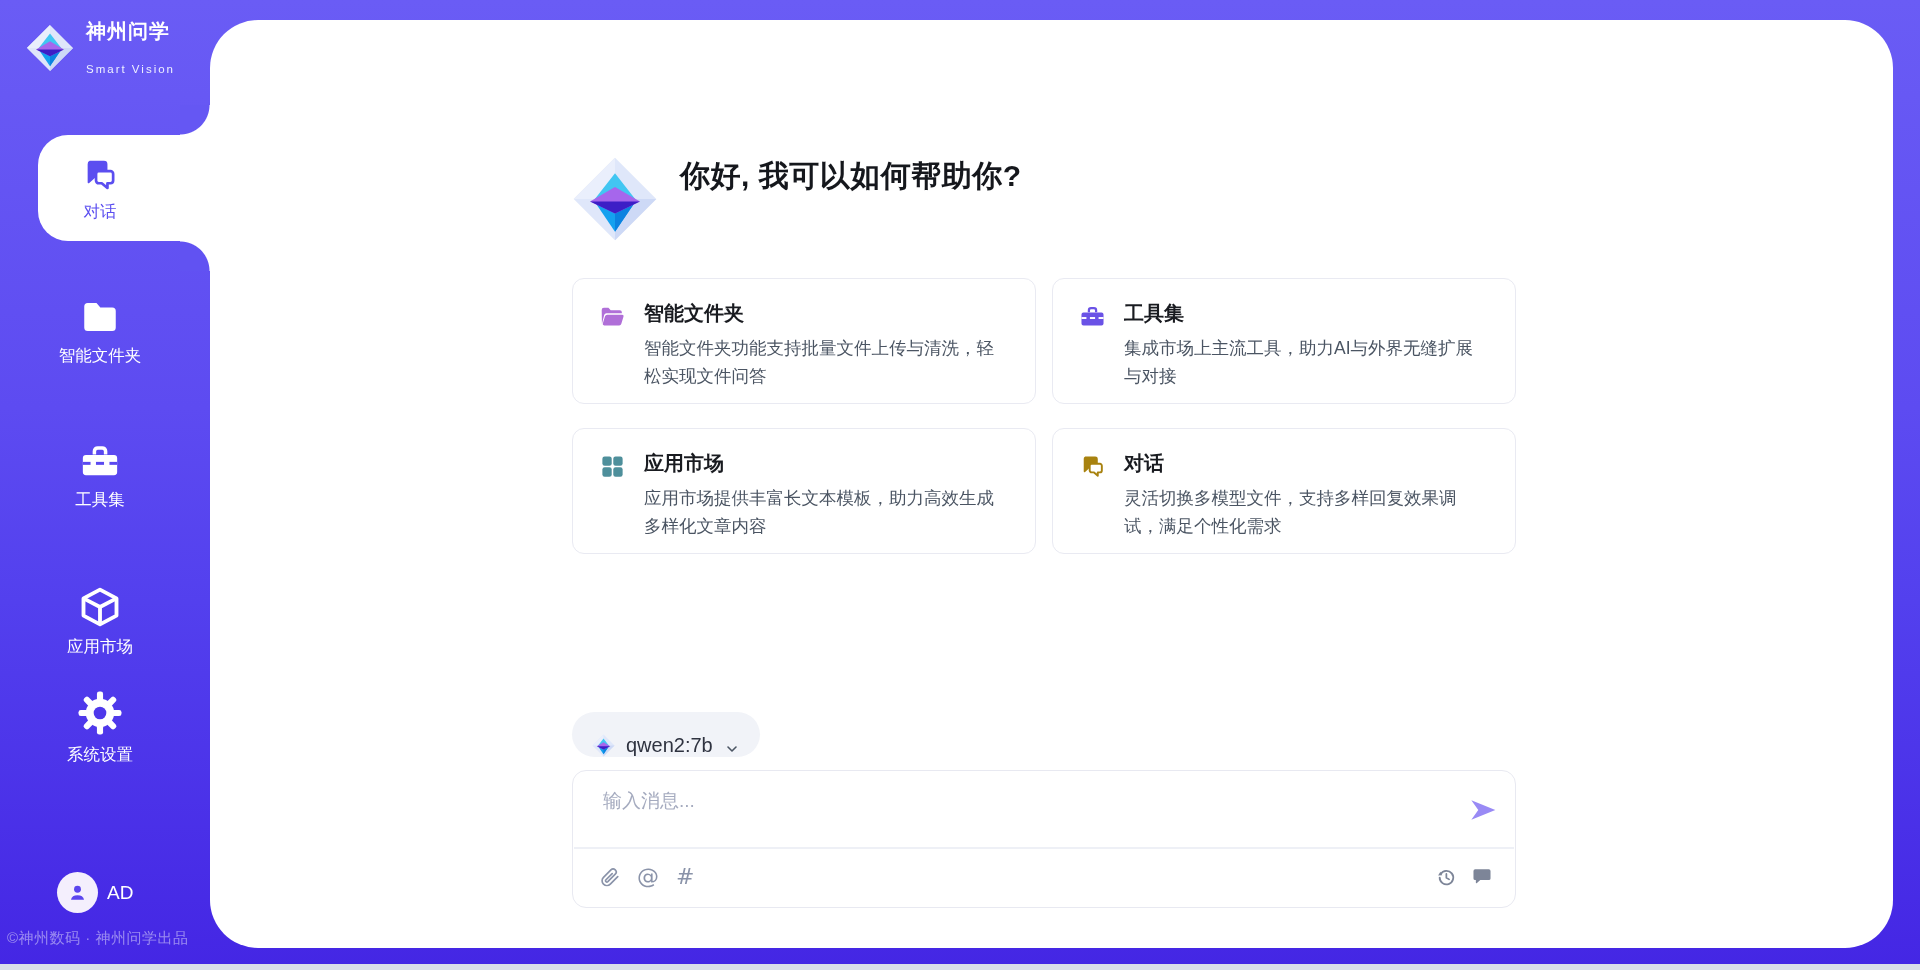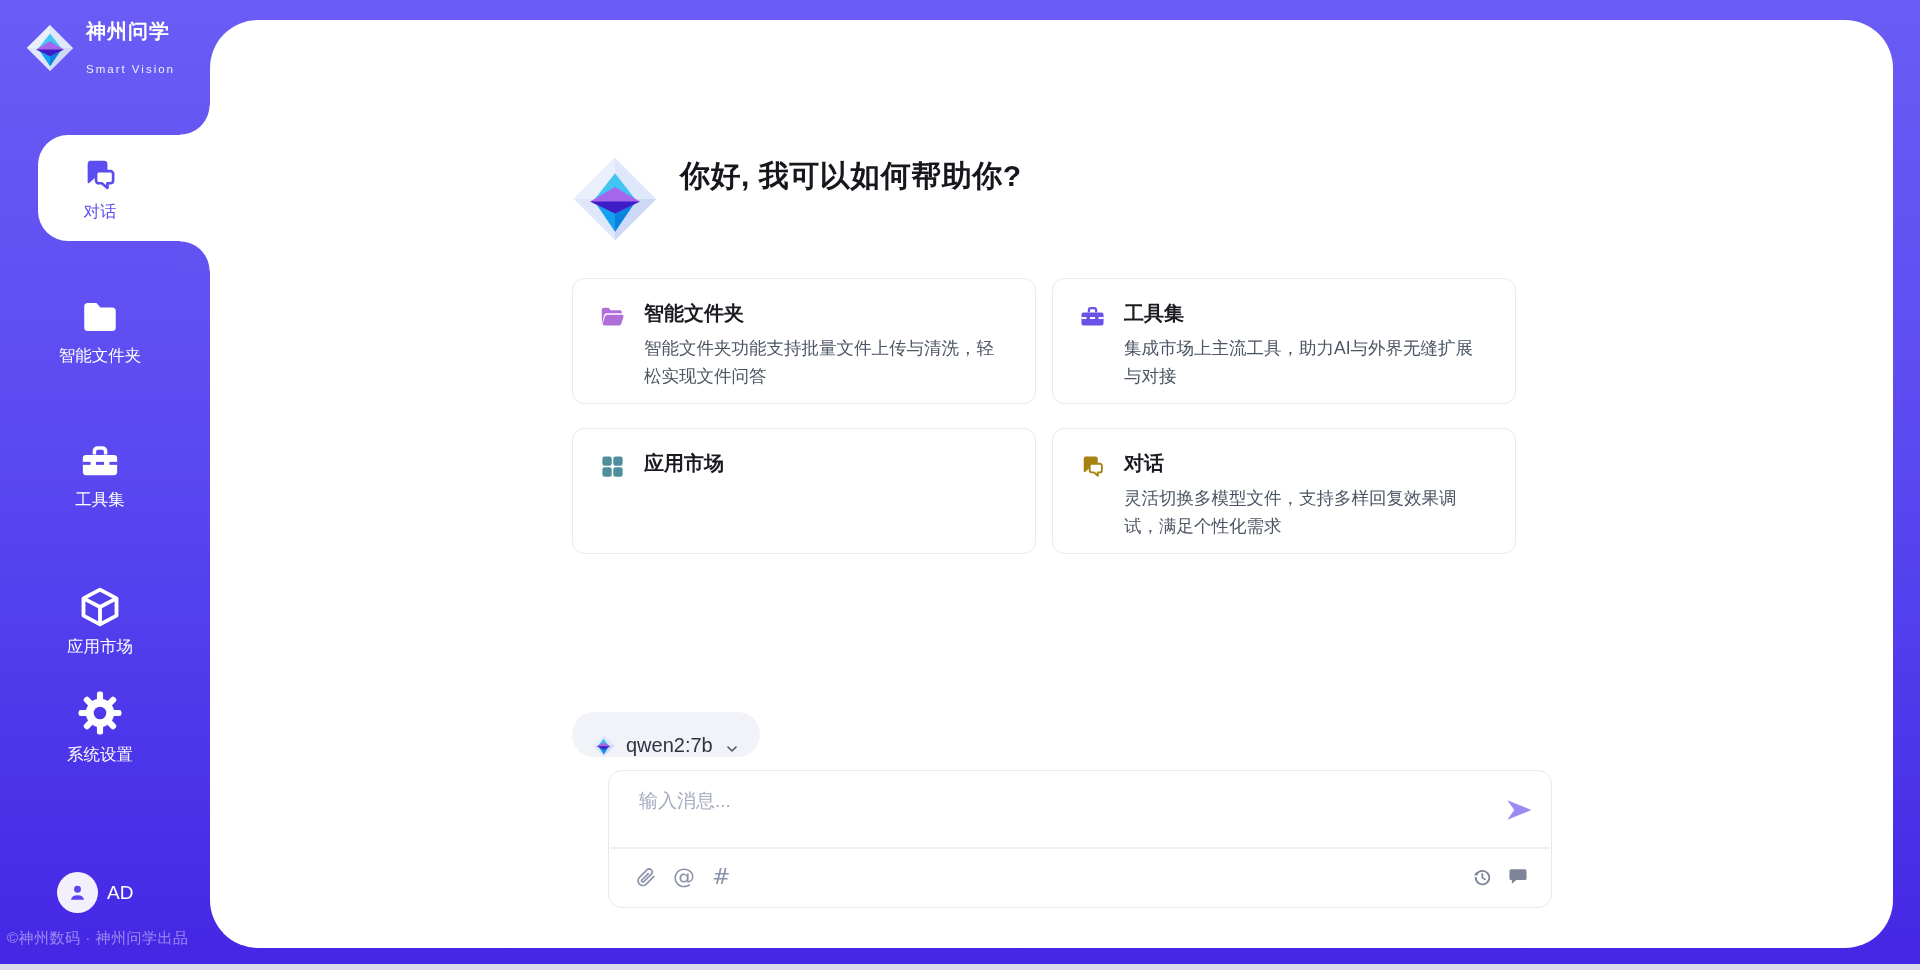--- a/index.html
+++ b/index.html
@@ -44,21 +44,21 @@
     padding:21px 26px;display:flex;align-items:flex-start;gap:18px;cursor:pointer;}
   .card-icon{margin-top:3px;flex:0 0 auto;}
   .card-title{font-size:20px;font-weight:800;color:#191b20;line-height:26px;}
   .card-desc{margin-top:8px;font-size:17.5px;color:#4b5563;line-height:1.6;}
   .c-folder{color:#b06fd8;} .c-toolbox{color:#6a52e6;} .c-grid{color:#4e8f9b;} .c-chat{color:#a8820f;}
   .model-pill{position:absolute;left:362px;top:692px;height:45px;border-radius:23px;background:#f1f3f8;
     display:inline-flex;align-items:flex-end;gap:11px;padding:0 20px;cursor:pointer;}
   .model-pill svg.logo{width:23px;height:23px;}
   .model-name{font-size:20px;color:#2f3340;}
   .composer{position:absolute;left:362px;top:750px;width:944px;height:138px;background:#fff;
-    border:1.5px solid #e8e9f1;border-radius:14px;margin-left:36px;}
+    border:1.5px solid #e8e9f1;border-radius:14px;}
   .composer textarea{position:absolute;top:15px;left:28px;width:830px;height:56px;border:none;outline:none;
     resize:none;font-size:19px;color:#30343d;font-family:inherit;background:transparent;}
   .composer textarea::placeholder{color:#a5abbf;}
   .send-btn{position:absolute;right:17px;top:23px;width:32px;height:32px;border:none;background:transparent;
     padding:0;cursor:pointer;color:#998af5;}
   .composer-divider{position:absolute;top:76px;left:1px;right:1px;height:1.5px;background:#eef0f6;}
   .composer-toolbar{position:absolute;left:26px;right:22px;bottom:0;height:60px;display:flex;
     align-items:center;justify-content:space-between;}
   .tool-group{display:flex;align-items:center;gap:17px;color:#8a93a9;}
   .tool-group.right{color:#7d8598;gap:14px;}
@@ -218,20 +218,21 @@
         <svg class="card-icon c-grid" width="27" height="27" viewBox="0 0 24 24">
           <g fill="currentColor">
             <rect x="3" y="3" width="8.3" height="8.3" rx="2"></rect>
             <rect x="12.7" y="3" width="8.3" height="8.3" rx="2"></rect>
             <rect x="3" y="12.7" width="8.3" height="8.3" rx="2"></rect>
             <rect x="12.7" y="12.7" width="8.3" height="8.3" rx="2"></rect>
           </g>
         </svg>
         <div>
           <div class="card-title">应用市场</div>
+          <div class="card-desc">应用市场提供丰富长文本模板，助力高效生成多样化文章内容</div>
         </div>
       </div>
 
       <div class="card">
         <svg class="card-icon c-chat" width="27" height="27">
             <use href="#chat-sym"></use>
           </svg>
         <div>
           <div class="card-title">对话</div>
           <div class="card-desc">灵活切换多模型文件，支持多样回复效果调试，满足个性化需求</div>

